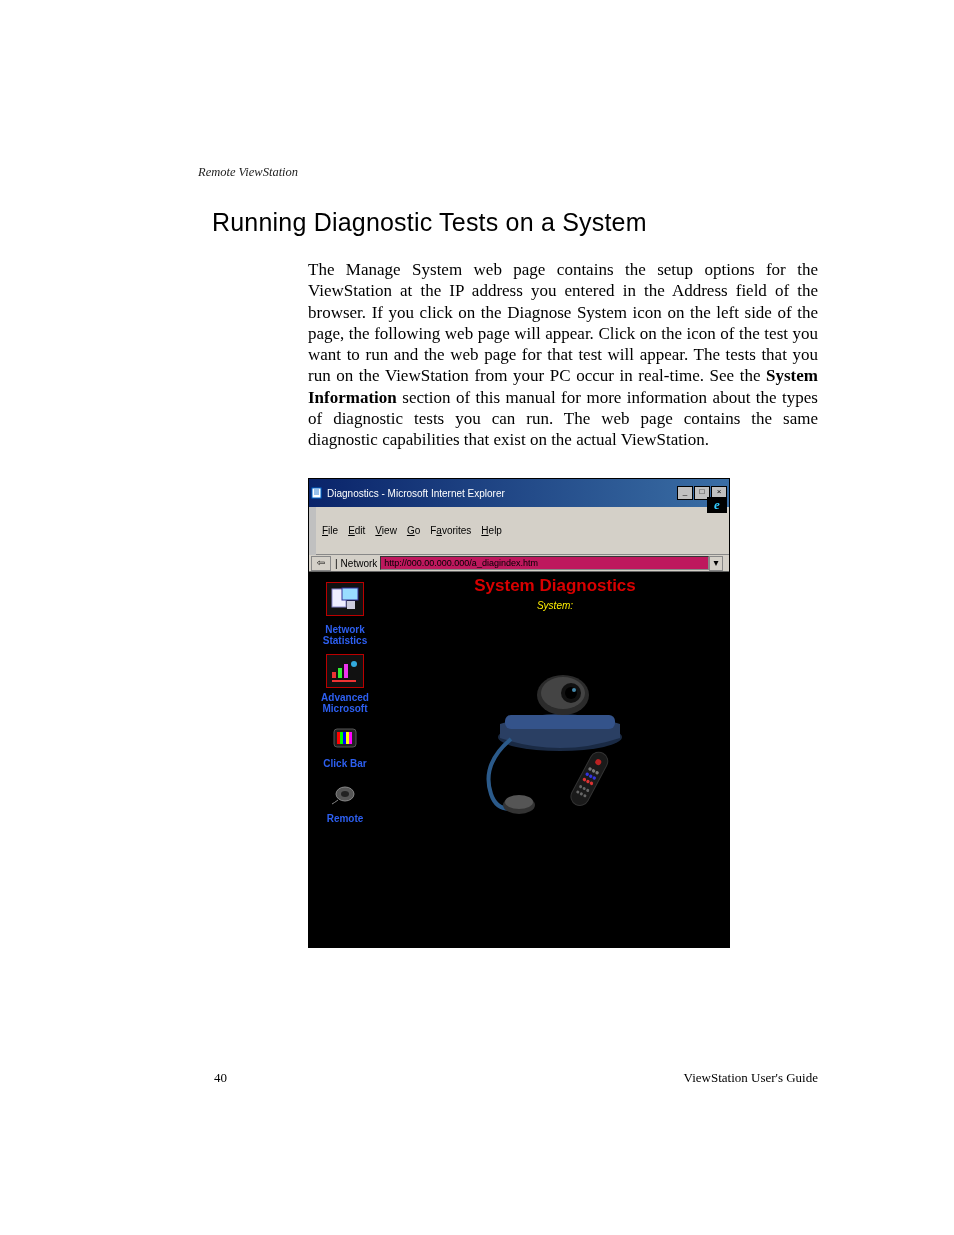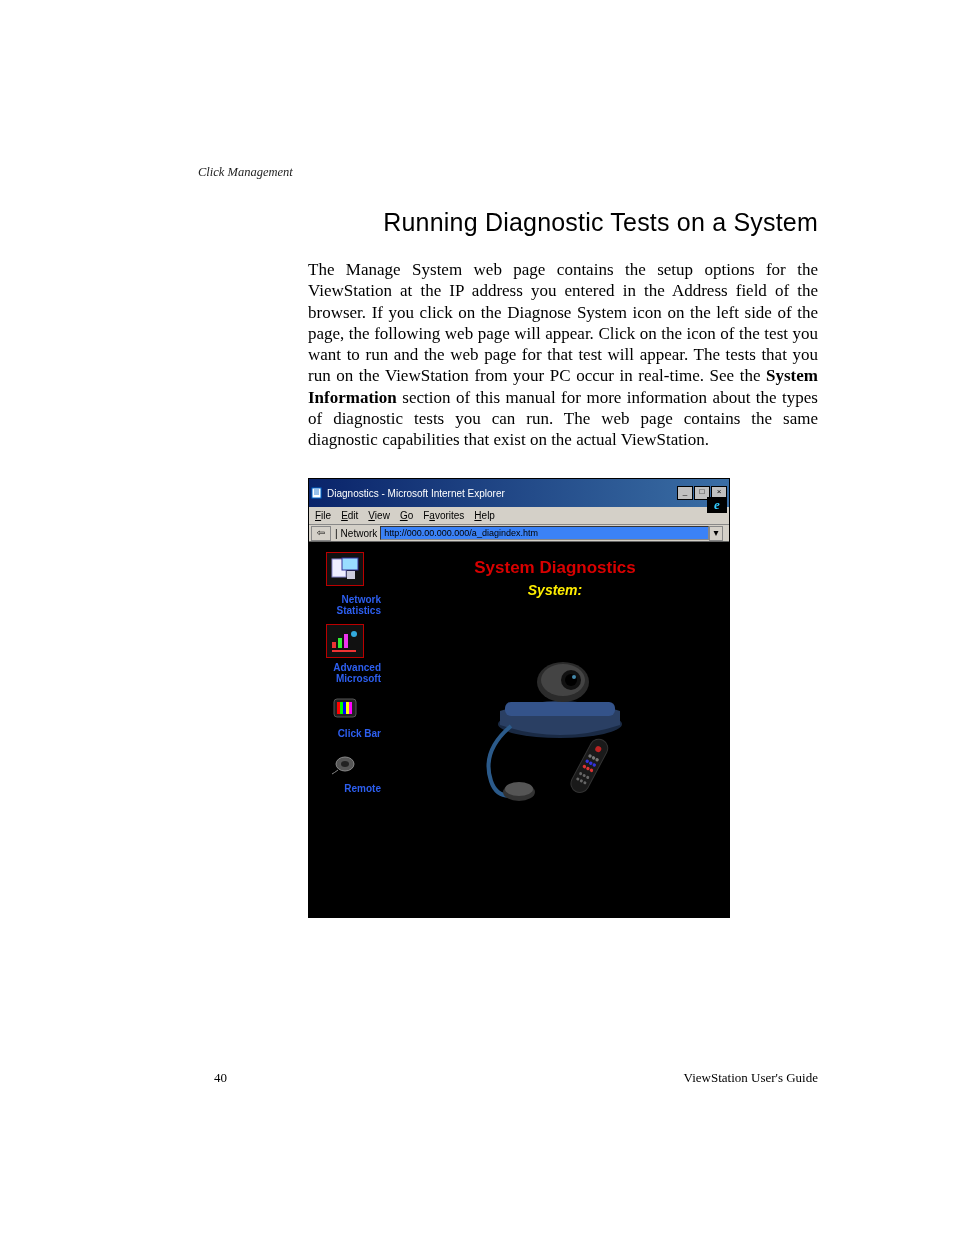--- a/index.html
+++ b/index.html
@@ -23,21 +23,20 @@
     font-size: 12.5px;
     color: #222;
     margin-bottom: 28px;
   }
   .section-title {
     font-family: Futura, "Trebuchet MS", Arial, sans-serif;
     font-weight: 400;
     font-size: 25px;
     letter-spacing: 0.2px;
     margin: 0 0 22px 14px;
-    text-align: right;
   }
   .body-text {
     margin-left: 110px;
     font-size: 17px;
     line-height: 1.25;
     text-align: justify;
   }
   .body-text b { font-weight: bold; }
   .ie-window {
     margin: 28px 0 0 110px;
@@ -68,23 +67,24 @@
     margin-left: 1px;
     font-size: 8px;
     text-align: center;
     line-height: 10px;
     color: #000;
   }
   .menubar {
     background: #d4d0c8;
     display: flex;
     gap: 10px;
-    padding: 3px 6px;
+    padding: 18px 6px;
     font-size: 10px;
     border-bottom: 1px solid #888;
+    margin-left: 7px;
   }
   .menubar span u { text-decoration: underline; }
   .ie-logo-cell {
     position: absolute;
     right: 2px;
     top: 18px;
     width: 20px; height: 16px;
     background: #000;
     display:flex; align-items:center; justify-content:center;
     color:#3cf;
@@ -107,21 +107,21 @@
     width: 18px; height: 13px;
     border: 1px solid #888;
     background: #d4d0c8;
     margin-right: 4px;
     text-align:center;
     line-height: 12px;
   }
   .addr-label { margin: 0 3px; }
   .addr-input {
     flex: 1;
-    background: #3b82f6;
+    background: #be185d;
     border: 1px inset #888;
     height: 12px;
     font-size: 9px;
     padding: 0 3px;
     line-height: 12px;
   }
   .content-area {
     display: flex;
     background: #000;
     height: 375px;
@@ -142,21 +142,21 @@
   .vscroll-right {
     position:absolute; right:0; top:0;
     width:12px; height:12px;
     background:#c0c0c0; border:1px solid #555;
     font-size:8px; text-align:center; line-height:10px;
   }
   .sidebar {
     width: 72px;
     background: #000;
     padding-top: 10px;
-    text-align: right;
+    text-align: center;
     color: #2d5ff0;
     font-family: Arial, sans-serif;
     font-size: 10px;
     font-weight: bold;
   }
   .sb-item { margin-bottom: 8px; cursor:pointer; }
   .sb-icon {
     width: 36px; height: 32px;
     margin: 0 auto 4px;
     border: 1px solid #b00;
@@ -169,28 +169,28 @@
     flex: 1;
     background: #000;
     text-align: center;
     position: relative;
   }
   .sysdiag-title {
     color: #d80000;
     font-family: Arial, sans-serif;
     font-weight: bold;
     font-size: 17px;
-    margin-top: 16px;
+    margin-top: 4px;
   }
   .system-label {
     color: #ffee00;
     font-family: Arial, sans-serif;
-    font-weight: bold;
+    font-weight: normal;
     font-style: italic;
-    font-size: 14px;
+    font-size: 10px;
     margin-top: 4px;
   }
   .device-illustration {
     margin: 18px auto 0;
     width: 200px; height: 180px;
     position: relative;
   }
   .footer {
     position: absolute;
     left: 214px;
@@ -199,21 +199,21 @@
     display: flex;
     justify-content: space-between;
     font-family: Georgia, "Times New Roman", serif;
     font-size: 13px;
   }
 </style>
 </head>
 <body>
 
 <div class="page">
-  <div class="running-head">Click Management</div>
+  <div class="running-head">Remote ViewStation</div>
 
   <h2 class="section-title">Running Diagnostic Tests on a System</h2>
 
   <p class="body-text">
     <span>The Manage System web page contains the setup options for the ViewStation at the IP address you entered in the Address field of the browser. If you click on the Diagnose System icon on the left side of the page, the following web page will appear. Click on the icon of the test you want to run and the web page for that test will appear. The tests that you run on the ViewStation from your PC occur in real-time. See the </span><b>System Information</b><span> section of this manual for more information about the types of diagnostic tests you can run. The web page contains the same diagnostic capabilities that exist on the actual ViewStation.</span>
   </p>
 
   <div class="ie-window ie-outer">
     <div class="titlebar">
       <span class="titlebar-icon">

